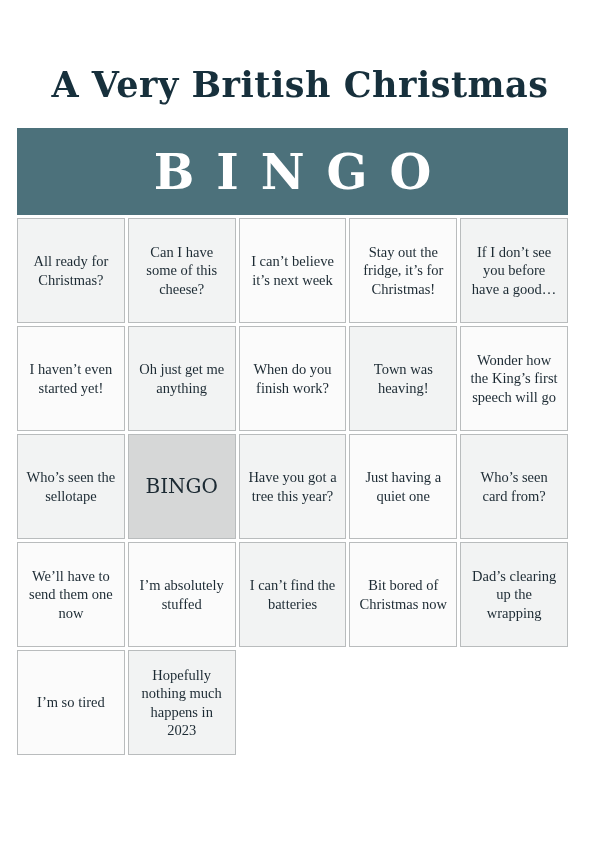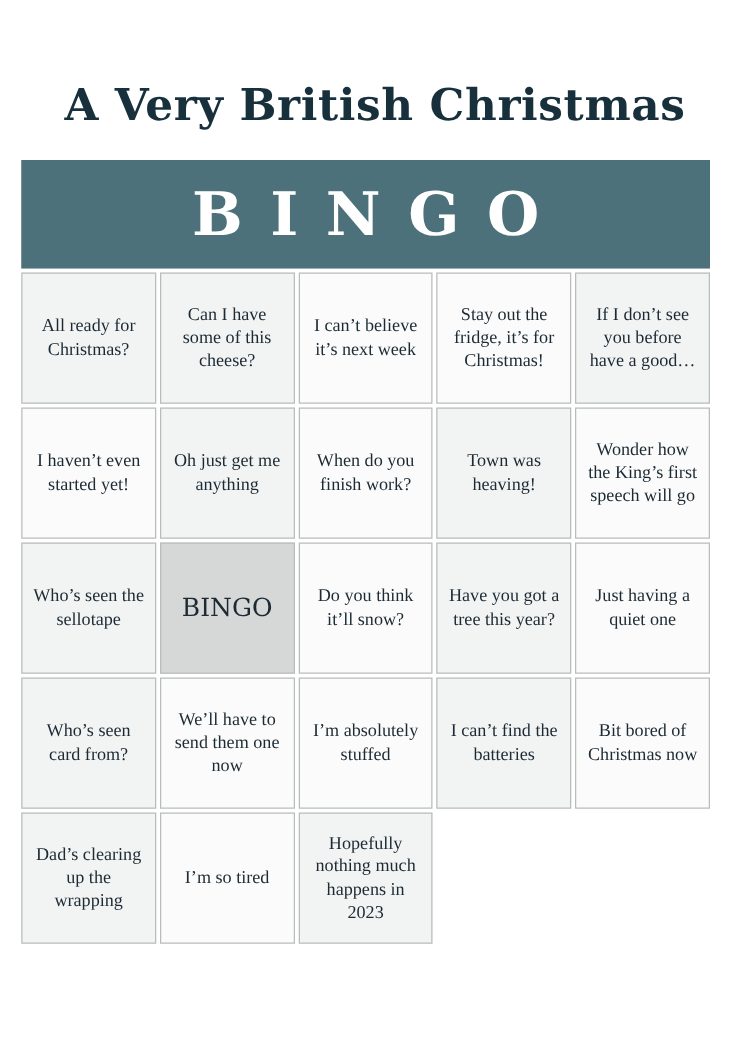--- a/index.html
+++ b/index.html
@@ -105,21 +105,20 @@
         <div class="cell alt">I can’t believe it’s next week</div>
         <div class="cell alt">Stay out the fridge, it’s for Christmas!</div>
         <div class="cell">If I don’t see you before have a good…</div>
         <div class="cell alt">I haven’t even started yet!</div>
         <div class="cell">Oh just get me anything</div>
         <div class="cell alt">When do you finish work?</div>
         <div class="cell">Town was heaving!</div>
         <div class="cell alt">Wonder how the King’s first speech will go</div>
         <div class="cell">Who’s seen the sellotape</div>
         <div class="cell free">BINGO</div>
-        <div class="cell alt">Do you think it’ll snow?</div>
         <div class="cell">Have you got a tree this year?</div>
         <div class="cell alt">Just having a quiet one</div>
         <div class="cell">Who’s seen card from?</div>
         <div class="cell alt">We’ll have to send them one now</div>
         <div class="cell alt">I’m absolutely stuffed</div>
         <div class="cell">I can’t find the batteries</div>
         <div class="cell alt">Bit bored of Christmas now</div>
         <div class="cell">Dad’s clearing up the wrapping</div>
         <div class="cell alt">I’m so tired</div>
         <div class="cell">Hopefully nothing much happens in 2023</div>

